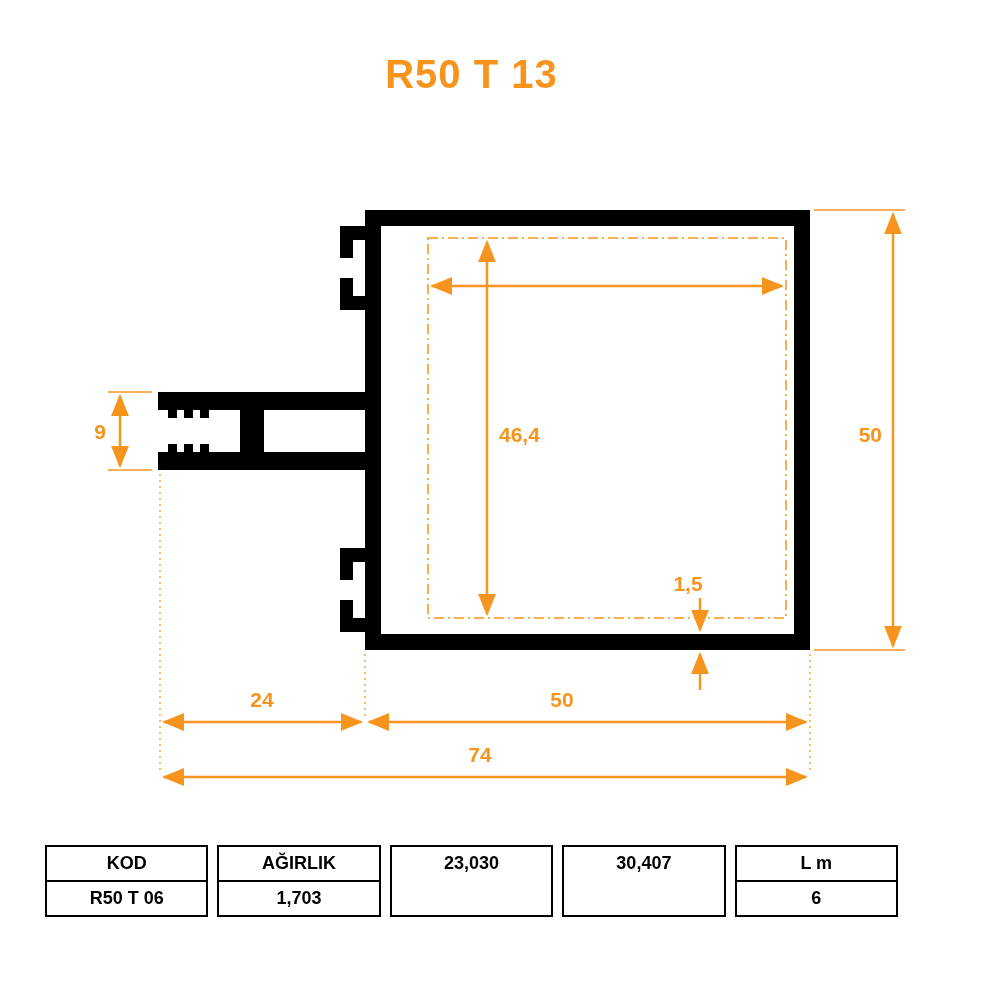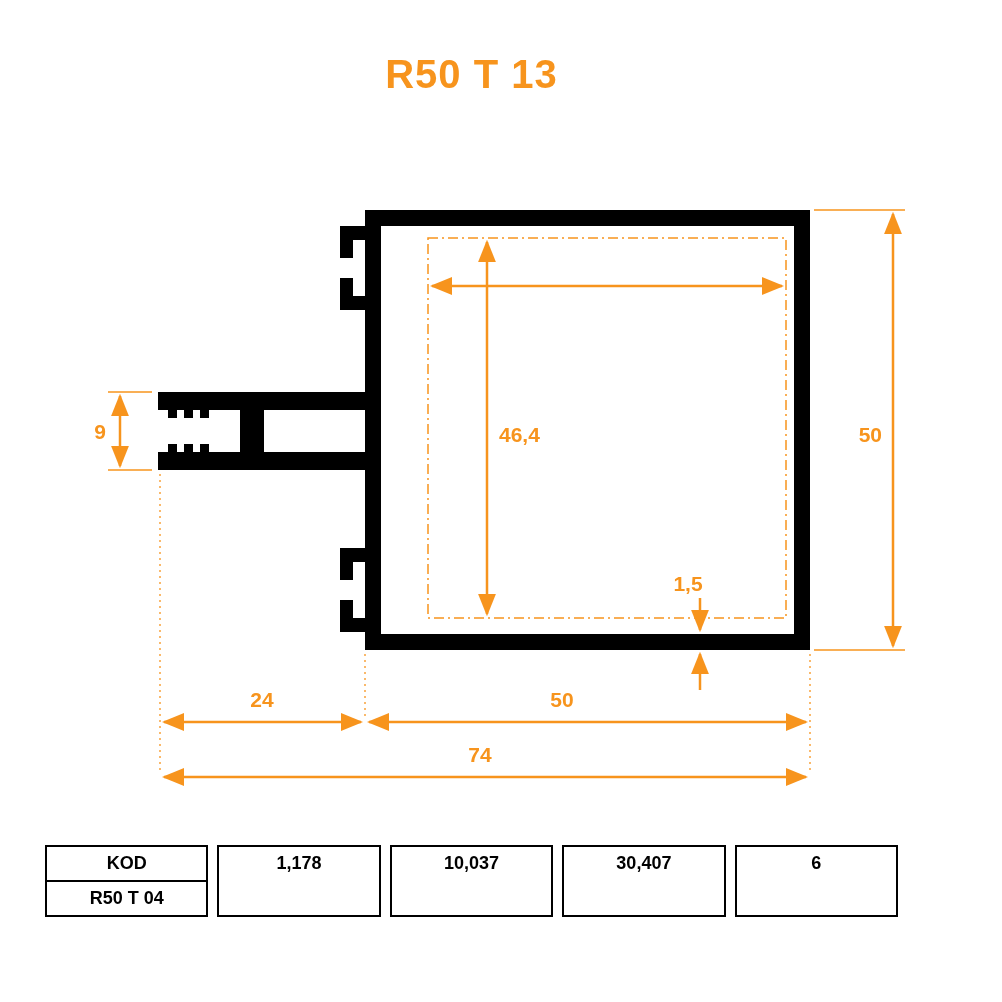--- a/index.html
+++ b/index.html
@@ -125,29 +125,31 @@
     <text x="100" y="439" text-anchor="middle">9</text>
     <text x="688" y="591" text-anchor="middle">1,5</text>
     <text x="262" y="707" text-anchor="middle">24</text>
     <text x="562" y="707" text-anchor="middle">50</text>
     <text x="480" y="762" text-anchor="middle">74</text>
   </svg>
 
   <div class="spec-table">
     <div class="cellbox">
       <div class="th">KOD</div>
-      <div class="td">R50 T 04</div>
+      <div class="td">R50 T 06</div>
     </div>
     <div class="cellbox">
-      <div class="td">1,178</div>
+      <div class="th">AĞIRLIK</div>
+      <div class="td">1,703</div>
     </div>
     <div class="cellbox">
-      <div class="td">10,037</div>
+      <div class="td">23,030</div>
     </div>
     <div class="cellbox">
       <div class="td">30,407</div>
     </div>
     <div class="cellbox">
+      <div class="th">L m</div>
       <div class="td">6</div>
     </div>
   </div>
 
 </div>
 
 </body></html>

